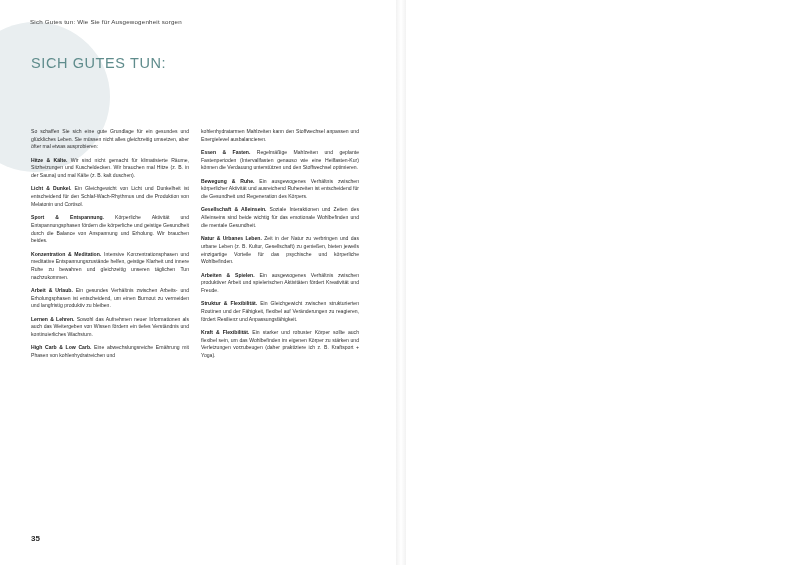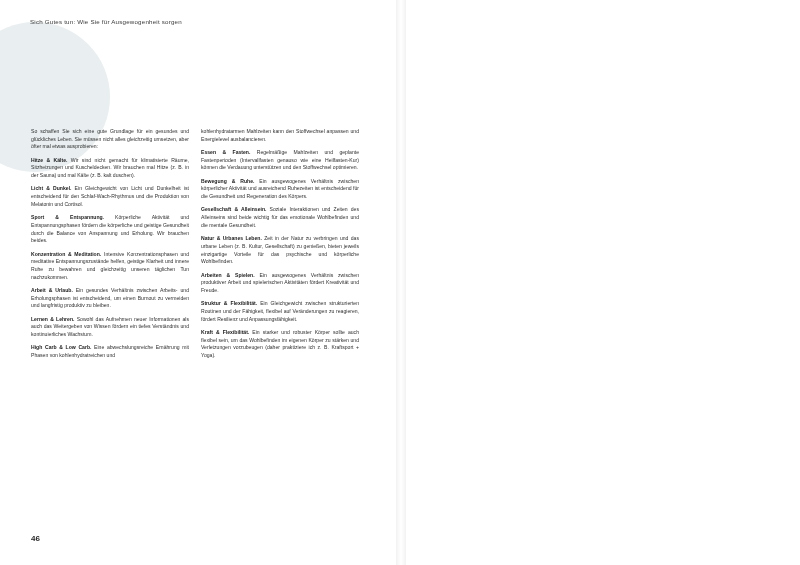--- a/index.html
+++ b/index.html
@@ -113,20 +113,21 @@
 
 <div class="spread">
 
   <div class="deco-circle"></div>
   <div class="spine-shadow"></div>
 
   <div class="page-left">
     <div class="running-head left">Sich Gutes tun: Wie Sie für Ausgewogenheit sorgen</div>
 
     <div class="title-block">
+      <div class="title-kicker">SICH GUTES TUN:</div>
     </div>
 
     <div class="col" id="col-l1">
       <p>So schaffen Sie sich eine gute Grundlage für ein gesundes und glückliches Leben. Sie müssen nicht alles gleichzeitig umsetzen, aber öfter mal etwas ausprobieren:</p>
       <div>
           <p><span class="lead">Hitze &amp; Kälte.</span> Wir sind nicht gemacht für klimatisierte Räume, Sitzheizungen und Kuscheldecken. Wir brauchen mal Hitze (z. B. in der Sauna) und mal Kälte (z. B. kalt duschen).</p>
           <p><span class="lead">Licht &amp; Dunkel.</span> Ein Gleichgewicht von Licht und Dunkelheit ist entscheidend für den Schlaf-Wach-Rhythmus und die Produktion von Melatonin und Cortisol.</p>
           <p><span class="lead">Sport &amp; Entspannung.</span> Körperliche Aktivität und Entspannungsphasen fördern die körperliche und geistige Gesundheit durch die Balance von Anspannung und Erholung. Wir brauchen beides.</p>
           <p><span class="lead">Konzentration &amp; Meditation.</span> Intensive Konzentrationsphasen und meditative Entspannungszustände helfen, geistige Klarheit und innere Ruhe zu bewahren und gleichzeitig unseren täglichen Tun nachzukommen.</p>
           <p><span class="lead">Arbeit &amp; Urlaub.</span> Ein gesundes Verhältnis zwischen Arbeits- und Erholungsphasen ist entscheidend, um einen Burnout zu vermeiden und langfristig produktiv zu bleiben.</p>
@@ -141,21 +142,21 @@
           <p><span class="lead">Essen &amp; Fasten.</span> Regelmäßige Mahlzeiten und geplante Fastenperioden (Intervallfasten genauso wie eine Heilfasten-Kur) können die Verdauung unterstützen und den Stoffwechsel optimieren.</p>
           <p><span class="lead">Bewegung &amp; Ruhe.</span> Ein ausgewogenes Verhältnis zwischen körperlicher Aktivität und ausreichend Ruhezeiten ist entscheidend für die Gesundheit und Regeneration des Körpers.</p>
           <p><span class="lead">Gesellschaft &amp; Alleinsein.</span> Soziale Interaktionen und Zeiten des Alleinseins sind beide wichtig für das emotionale Wohlbefinden und die mentale Gesundheit.</p>
           <p><span class="lead">Natur &amp; Urbanes Leben.</span> Zeit in der Natur zu verbringen und das urbane Leben (z. B. Kultur, Gesellschaft) zu genießen, bieten jeweils einzigartige Vorteile für das psychische und körperliche Wohlbefinden.</p>
           <p><span class="lead">Arbeiten &amp; Spielen.</span> Ein ausgewogenes Verhältnis zwischen produktiver Arbeit und spielerischen Aktivitäten fördert Kreativität und Freude.</p>
           <p><span class="lead">Struktur &amp; Flexibilität.</span> Ein Gleichgewicht zwischen strukturierten Routinen und der Fähigkeit, flexibel auf Veränderungen zu reagieren, fördert Resilienz und Anpassungsfähigkeit.</p>
           <p><span class="lead">Kraft &amp; Flexibilität.</span> Ein starker und robuster Körper sollte auch flexibel sein, um das Wohlbefinden im eigenen Körper zu stärken und Verletzungen vorzubeugen (daher praktiziere ich z. B. Kraftsport + Yoga).</p>
         </div>
     </div>
 
-    <div class="folio left">46</div>
+    <div class="folio left">35</div>
   </div>
 
   <div class="page-right">
     
 
     
 
     
 
     

